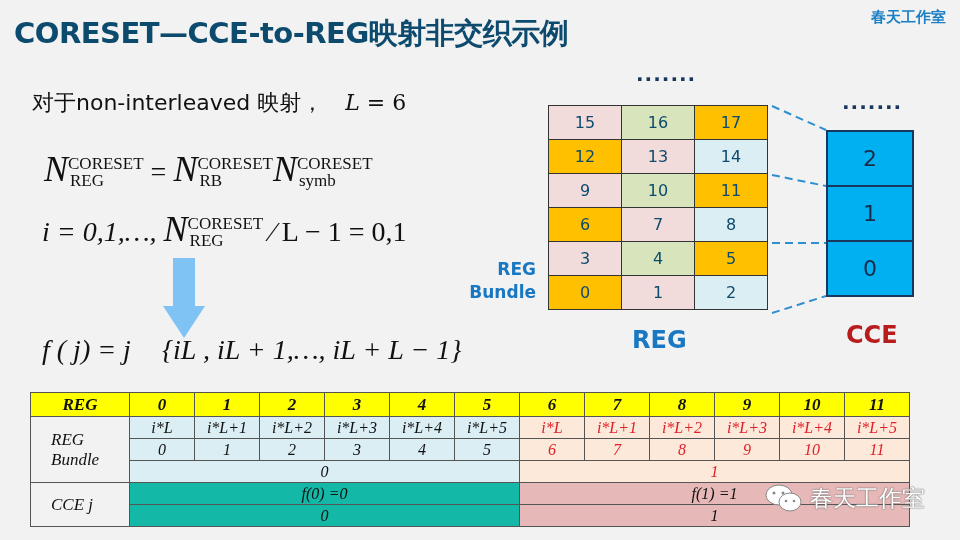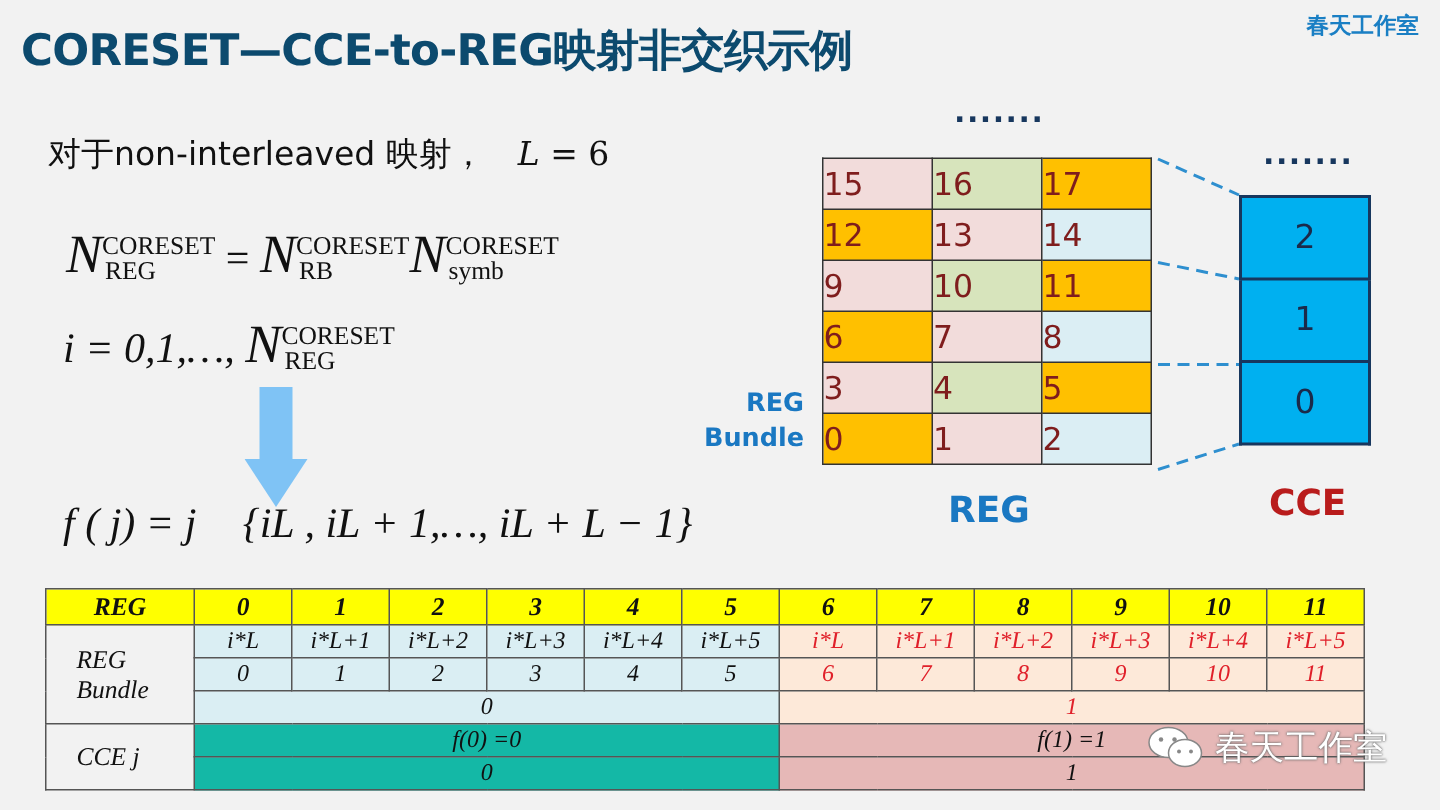--- a/index.html
+++ b/index.html
@@ -28,22 +28,22 @@
   .stack .lo { text-align: left; padding-left: 2px; }
   .formula1 { left: 44px; top: 148px; font-size: 28px; white-space: nowrap; }
   .formula2 { left: 42px; top: 208px; font-size: 28px; white-space: nowrap; }
   .formula3 { left: 42px; top: 334px; font-size: 28px; white-space: nowrap; }
   .it { font-style: italic; }
   .arrow { left: 163px; top: 258px; }
   .grid {
     left: 548px; top: 105px; border-collapse: collapse;
   }
   .grid td {
-    width: 72px; height: 33px; border: 1px solid #333; 
-    font-size: 21px; color: #7f1d1d; padding: 0;
+    width: 72px; height: 33px; border: 1px solid #333; text-align: center;
+    font-size: 16px; color: #0c4a6e; padding: 0;
   }
   .c-pink { background: #f2dcdb; }
   .c-green { background: #d7e4bc; }
   .c-orange { background: #ffc000; }
   .c-blue { background: #dbeef4; }
   .dots { font-size: 20px; color: #17375e; font-weight: bold; letter-spacing: 1px; }
   .dots-reg { left: 636px; top: 62px; }
   .dots-cce { left: 842px; top: 90px; }
   .bundle-label {
     left: 460px; top: 258px; font-size: 17px; font-weight: bold; color: #1a78c2;
@@ -85,21 +85,21 @@
 
 <div class="abs intro">
   <span>对于non-interleaved 映射，</span><span class="math"><span>L</span><span class="eq"> = 6</span></span>
 </div>
 
 <div class="abs serif formula1">
   <span class="N">N</span><span class="stack"><span>CORESET</span><span class="lo">REG</span></span><span> = </span><span class="N">N</span><span class="stack"><span>CORESET</span><span class="lo">RB</span></span><span class="N">N</span><span class="stack"><span>CORESET</span><span class="lo">symb</span></span>
 </div>
 
 <div class="abs serif formula2">
-  <span class="it">i = 0,1,…, </span><span class="N">N</span><span class="stack"><span>CORESET</span><span class="lo">REG</span></span>
+  <span class="it">i = 0,1,…, </span><span class="N">N</span><span class="stack"><span>CORESET</span><span class="lo">REG</span></span><span> ⁄ L − 1 = 0,1</span>
 </div>
 
 <svg class="abs arrow" width="44" height="82">
   <rect x="10" y="0" width="22" height="50" fill="#7fc3f5"></rect>
   <polygon points="0,48 42,48 21,80" fill="#7fc3f5"></polygon>
 </svg>
 
 <div class="abs serif formula3">
   <span class="it">f ( j) = j</span>
   <span style="margin-left:24px" class="it">{iL , iL + 1,…, iL + L − 1}</span>

